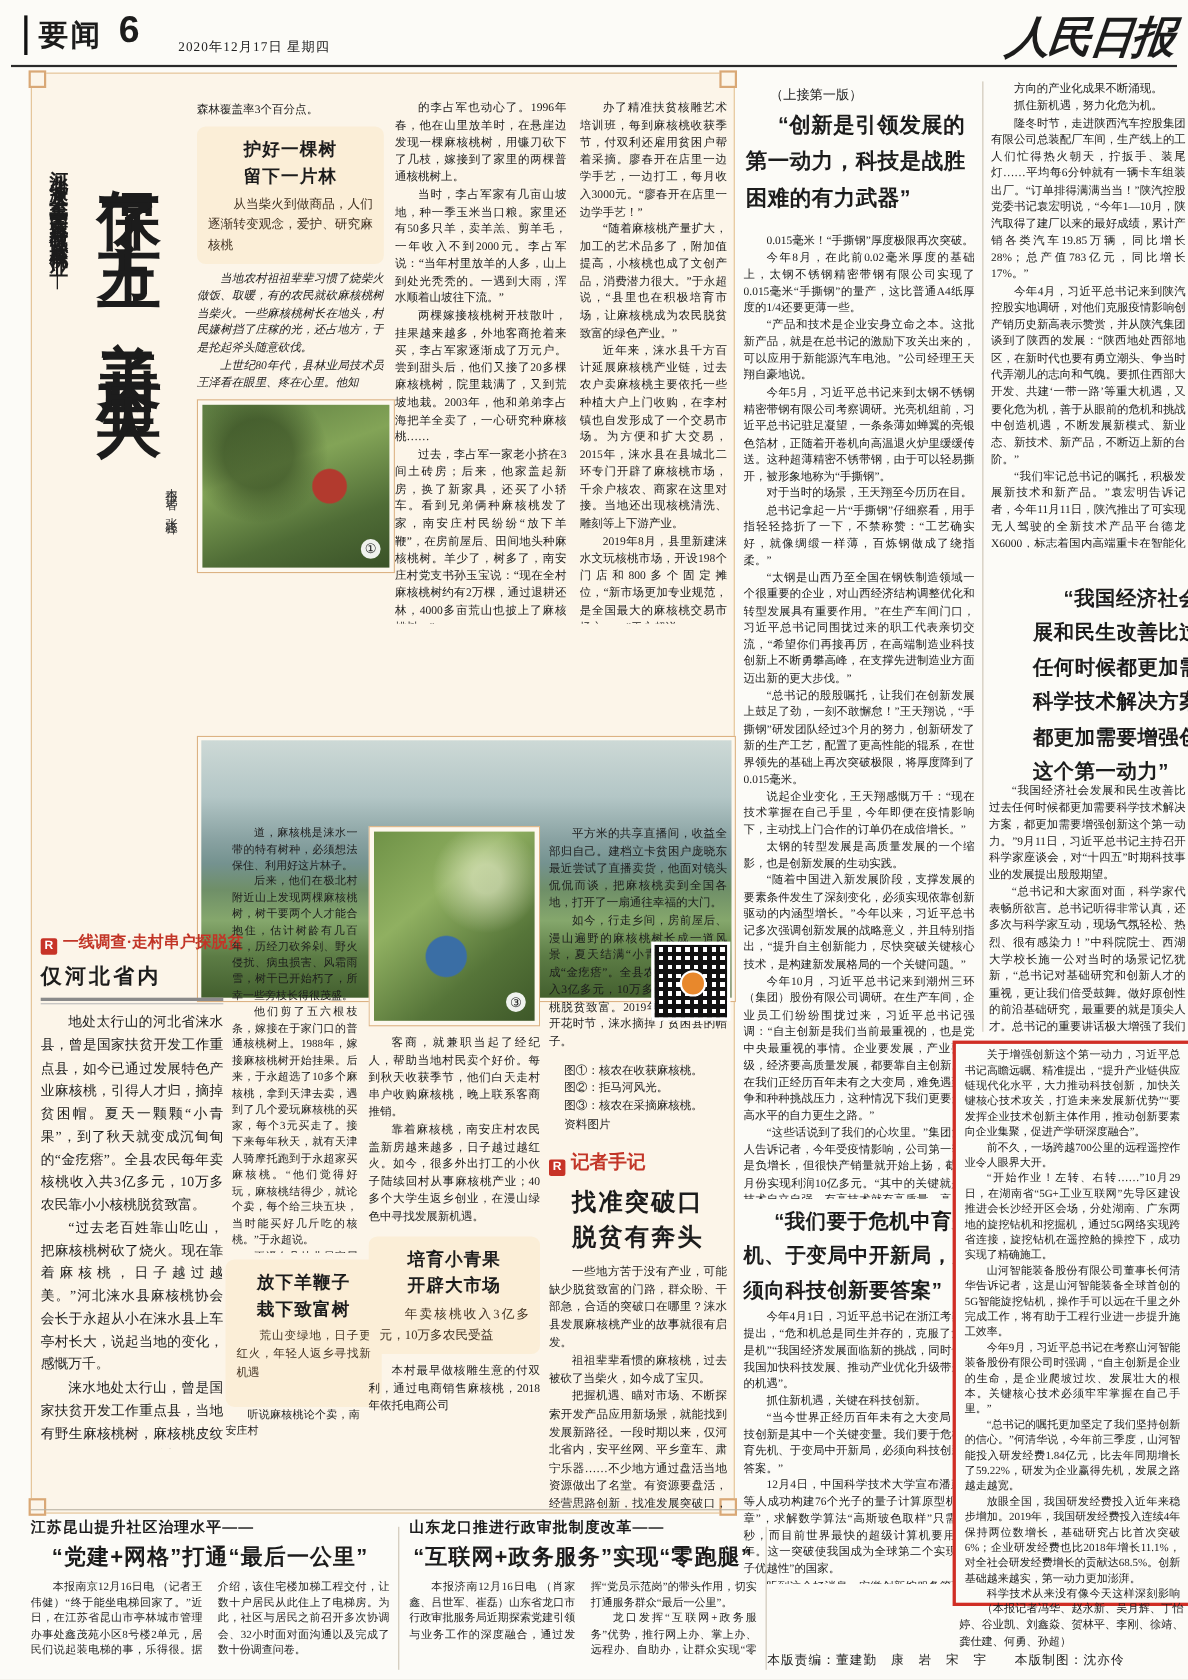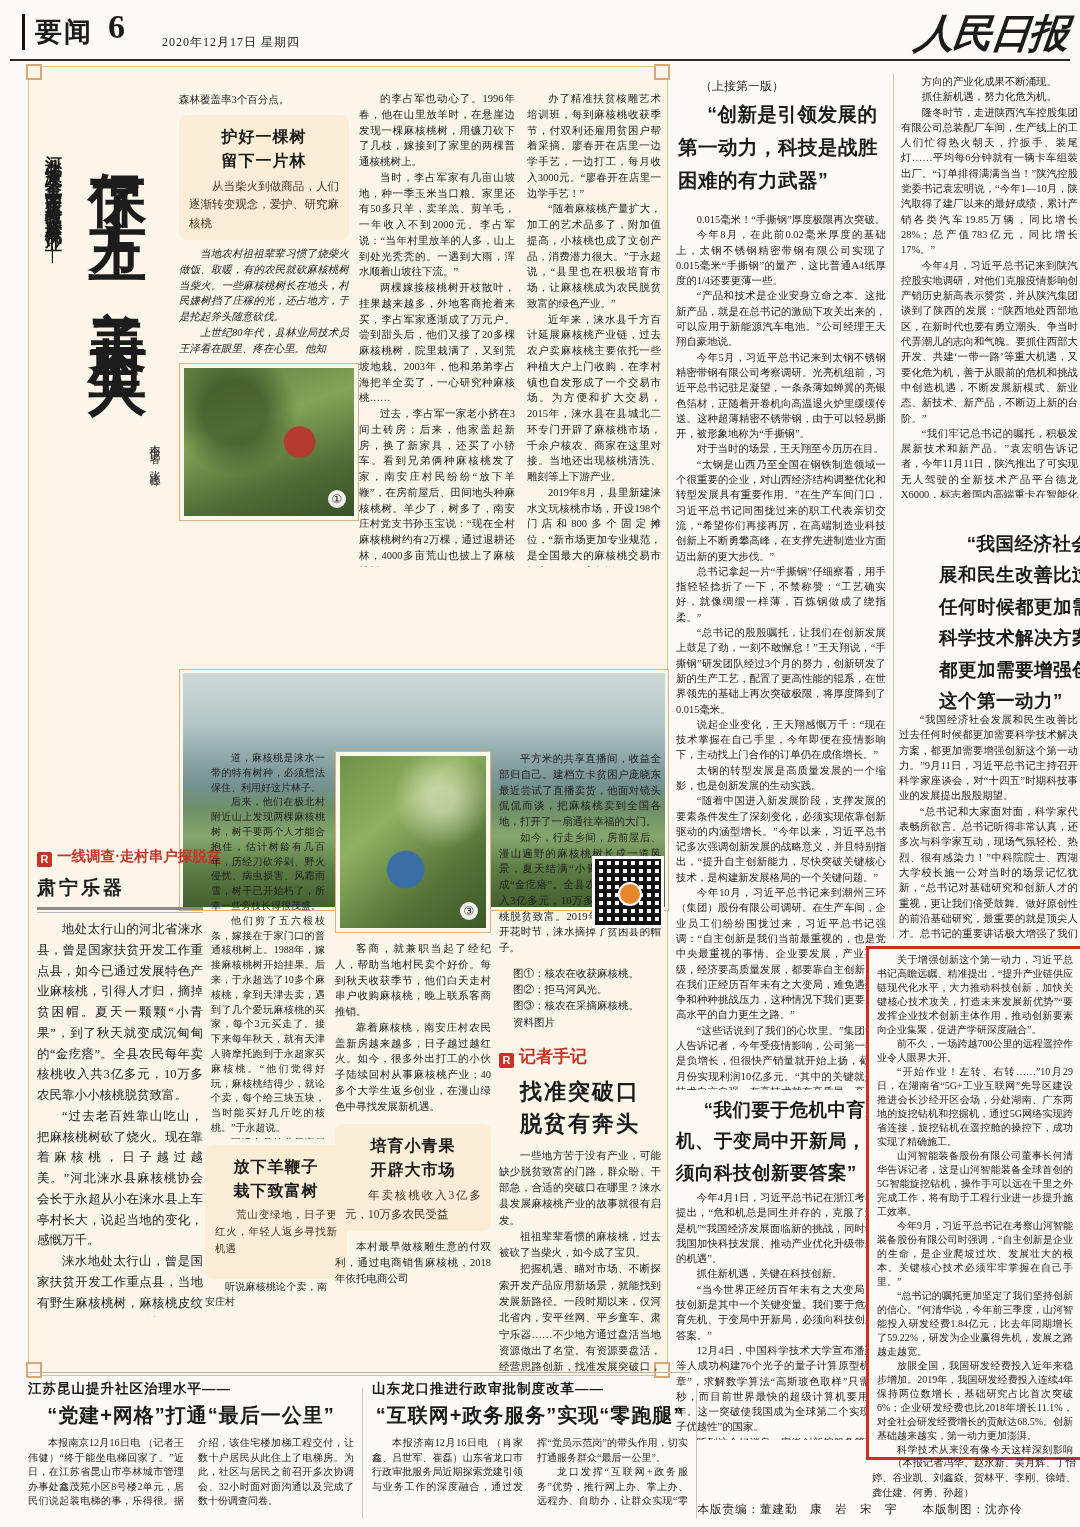--- a/index.html
+++ b/index.html
@@ -1,19 +1,19 @@
 <!DOCTYPE html>
 <html><head>
 <meta charset="utf-8">
 <style>
   html,body{margin:0;padding:0;background:#e8e5de;}
   .page{position:relative;width:1080px;height:1527px;background:#fcfbf7;margin:0 auto;
         font-family:"Liberation Serif","DejaVu Serif",serif;color:#1c1c1c;overflow:hidden;}
   .abs{position:absolute;}
-  .sans{font-family:Liberation Serif, serif;}
+  .sans{font-family:Liberation Sans, sans-serif;}
   p.para{margin:0;text-indent:2em;text-align:justify;}
   
   #sec-mark{left:22px;top:14px;font-size:27px;font-weight:700;border-left:3px solid #111;padding-left:10px;letter-spacing:2px;}
   #page-num{left:108px;top:8px;font-size:34px;font-weight:700;}
   #hdr-date{left:162px;top:34px;font-size:12px;color:#222;letter-spacing:1px;}
   #masthead{left:915px;top:6px;width:160px;font-size:40px;font-weight:900;font-style:italic;letter-spacing:-2px;transform:skewX(-6deg);}
   #hdr-rule{left:10px;top:59px;width:1060px;border-top:2px solid #2a2a2a;height:0;}
   
   #feature{left:28px;top:66px;width:638px;height:1308px;background:#fcf5e9;border:1px solid #e3c193;}
   .corner{position:absolute;width:12px;height:12px;border:2px solid #d9a876;background:#fcf5e9;}
@@ -149,21 +149,21 @@
 
     <div class="abs photoframe" id="photo2-frame">
       <div class="photo" id="photo2">
         <span class="pbadge">②</span>
       </div>
     </div>
 
     <div class="abs" id="core-label">
       <span class="ricon">R</span><span>一线调查·走村串户探脱贫</span>
     </div>
-    <div class="abs sans" id="core-title">肃宁乐器</div>
+    <div class="abs sans" id="core-title">仅河北省内</div>
     <div class="abs" id="core-rule">
         <i></i>
       </div>
     <div class="abs" id="core-paras">
         <p class="para">地处太行山的河北省涞水县，曾是国家扶贫开发工作重点县，如今已通过发展特色产业麻核桃，引得人才归，摘掉贫困帽。夏天一颗颗“小青果”，到了秋天就变成沉甸甸的“金疙瘩”。全县农民每年卖核桃收入共3亿多元，10万多农民靠小小核桃脱贫致富。</p>
         <p class="para">“过去老百姓靠山吃山，把麻核桃树砍了烧火。现在靠着麻核桃，日子越过越美。”河北涞水县麻核桃协会会长于永超从小在涞水县上车亭村长大，说起当地的变化，感慨万千。</p>
         <p class="para">涞水地处太行山，曾是国家扶贫开发工作重点县，当地有野生麻核桃树，麻核桃皮纹好玩、又硬又厚，核桃仁只有一丁点。如今，涞水发展麻核桃8万亩，绿树成了摇钱树。</p>
       </div>
 
     <div class="abs" id="fcolL">
@@ -232,22 +232,22 @@
   </div>
 
   <div class="abs" id="cont-note">（上接第一版）</div>
   <div class="abs qhead" id="h1">“创新是引领发展的第一动力，科技是战胜困难的有力武器”</div>
   <div class="abs" id="rcol1">
       <p class="para">0.015毫米！“手撕钢”厚度极限再次突破。</p>
       <p class="para">今年8月，在此前0.02毫米厚度的基础上，太钢不锈钢精密带钢有限公司实现了0.015毫米“手撕钢”的量产，这比普通A4纸厚度的1/4还要更薄一些。</p>
       <p class="para">“产品和技术是企业安身立命之本。这批新产品，就是在总书记的激励下攻关出来的，可以应用于新能源汽车电池。”公司经理王天翔自豪地说。</p>
       <p class="para">今年5月，习近平总书记来到太钢不锈钢精密带钢有限公司考察调研。光亮机组前，习近平总书记驻足凝望，一条条薄如蝉翼的亮银色箔材，正随着开卷机向高温退火炉里缓缓传送。这种超薄精密不锈带钢，由于可以轻易撕开，被形象地称为“手撕钢”。</p>
       <p class="para">对于当时的场景，王天翔至今历历在目。</p>
+      <p class="para">总书记拿起一片“手撕钢”仔细察看，用手指轻轻捻折了一下，不禁称赞：“工艺确实好，就像绸缎一样薄，百炼钢做成了绕指柔。”</p>
       <p class="para">“太钢是山西乃至全国在钢铁制造领域一个很重要的企业，对山西经济结构调整优化和转型发展具有重要作用。”在生产车间门口，习近平总书记同围拢过来的职工代表亲切交流，“希望你们再接再厉，在高端制造业科技创新上不断勇攀高峰，在支撑先进制造业方面迈出新的更大步伐。”</p>
-      <p class="para">总书记拿起一片“手撕钢”仔细察看，用手指轻轻捻折了一下，不禁称赞：“工艺确实好，就像绸缎一样薄，百炼钢做成了绕指柔。”</p>
       <p class="para">“总书记的殷殷嘱托，让我们在创新发展上鼓足了劲，一刻不敢懈怠！”王天翔说，“手撕钢”研发团队经过3个月的努力，创新研发了新的生产工艺，配置了更高性能的辊系，在世界领先的基础上再次突破极限，将厚度降到了0.015毫米。</p>
       <p class="para">说起企业变化，王天翔感慨万千：“现在技术掌握在自己手里，今年即便在疫情影响下，主动找上门合作的订单仍在成倍增长。”</p>
       <p class="para">太钢的转型发展是高质量发展的一个缩影，也是创新发展的生动实践。</p>
       <p class="para">“随着中国进入新发展阶段，支撑发展的要素条件发生了深刻变化，必须实现依靠创新驱动的内涵型增长。”今年以来，习近平总书记多次强调创新发展的战略意义，并且特别指出，“提升自主创新能力，尽快突破关键核心技术，是构建新发展格局的一个关键问题。”</p>
       <p class="para">今年10月，习近平总书记来到潮州三环（集团）股份有限公司调研。在生产车间，企业员工们纷纷围拢过来，习近平总书记强调：“自主创新是我们当前最重视的，也是党中央最重视的事情。企业要发展，产业要升级，经济要高质量发展，都要靠自主创新。现在我们正经历百年未有之大变局，难免遇到竞争和种种挑战压力，这种情况下我们更要走更高水平的自力更生之路。”</p>
       <p class="para">“这些话说到了我们的心坎里。”集团负责人告诉记者，今年受疫情影响，公司第一季度是负增长，但很快产销量就开始上扬，截至7月份实现利润10亿多元。“其中的关键就是靠技术自立自强，有高技术就有高质量，高质量带动高效益。”据介绍，企业90%以上的设备是自主研发，其中光通信连接器用陶瓷插芯和氧化铝陶瓷基片，分别占据了全球市场份额的75%和55%。</p>
     </div>
   <div class="abs qhead" id="h2">“我们要于危机中育先机、于变局中开新局，必须向科技创新要答案”</div>
   <div class="abs" id="rcol1b">
       <p class="para">今年4月1日，习近平总书记在浙江考察时提出，“危和机总是同生并存的，克服了危即是机”“我国经济发展面临新的挑战，同时也给我国加快科技发展、推动产业优化升级带来新的机遇”。</p>

